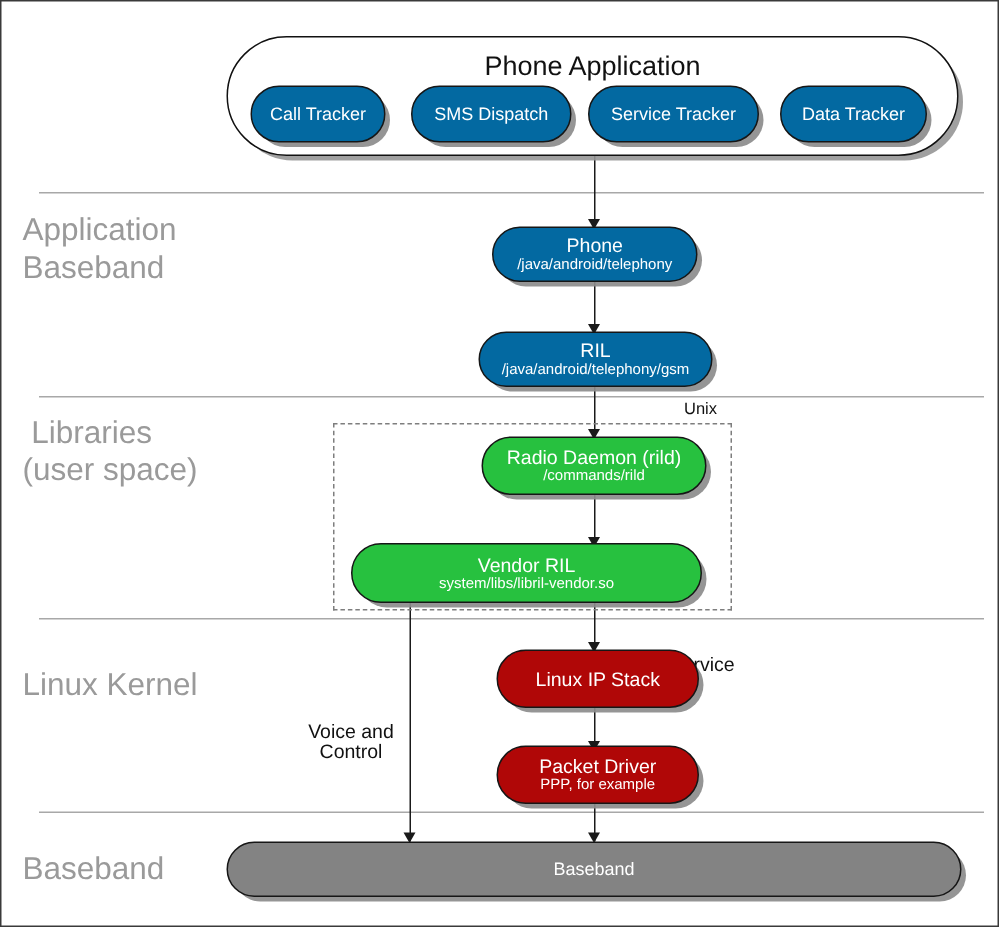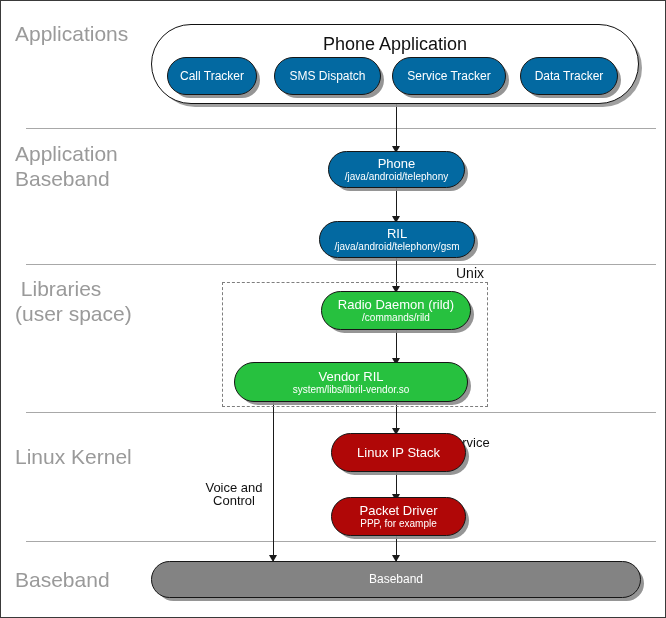--- a/index.html
+++ b/index.html
@@ -116,31 +116,30 @@
   
   .dashed-group {
     position: absolute;
     box-sizing: border-box;
     border: 1.5px dashed #7e7e7e;
     background: transparent;
   }
   .dashed-group-label {
     position: absolute;
     color: #111111;
-    font-size: 14px;
+    font-size: 11px;
     line-height: 13px;
     white-space: nowrap;
   }
 </style>
 </head>
 <body>
 
 <div id="canvas">
 
-  <div class="band-label" style="left:14px; top:20px;">Applications</div>
   <div class="band-label" style="left:14px; top:140px;">Application
 Baseband</div>
   <div class="band-label" style="left:14px; top:275px;"> Libraries
 (user space)</div>
   <div class="band-label" style="left:14px; top:443px;">Linux Kernel</div>
   <div class="band-label" style="left:14px; top:566px;">Baseband</div>
 
   <div class="divider" style="top:127px;"></div>
   <div class="divider" style="top:263px;"></div>
   <div class="divider" style="top:411px;"></div>

